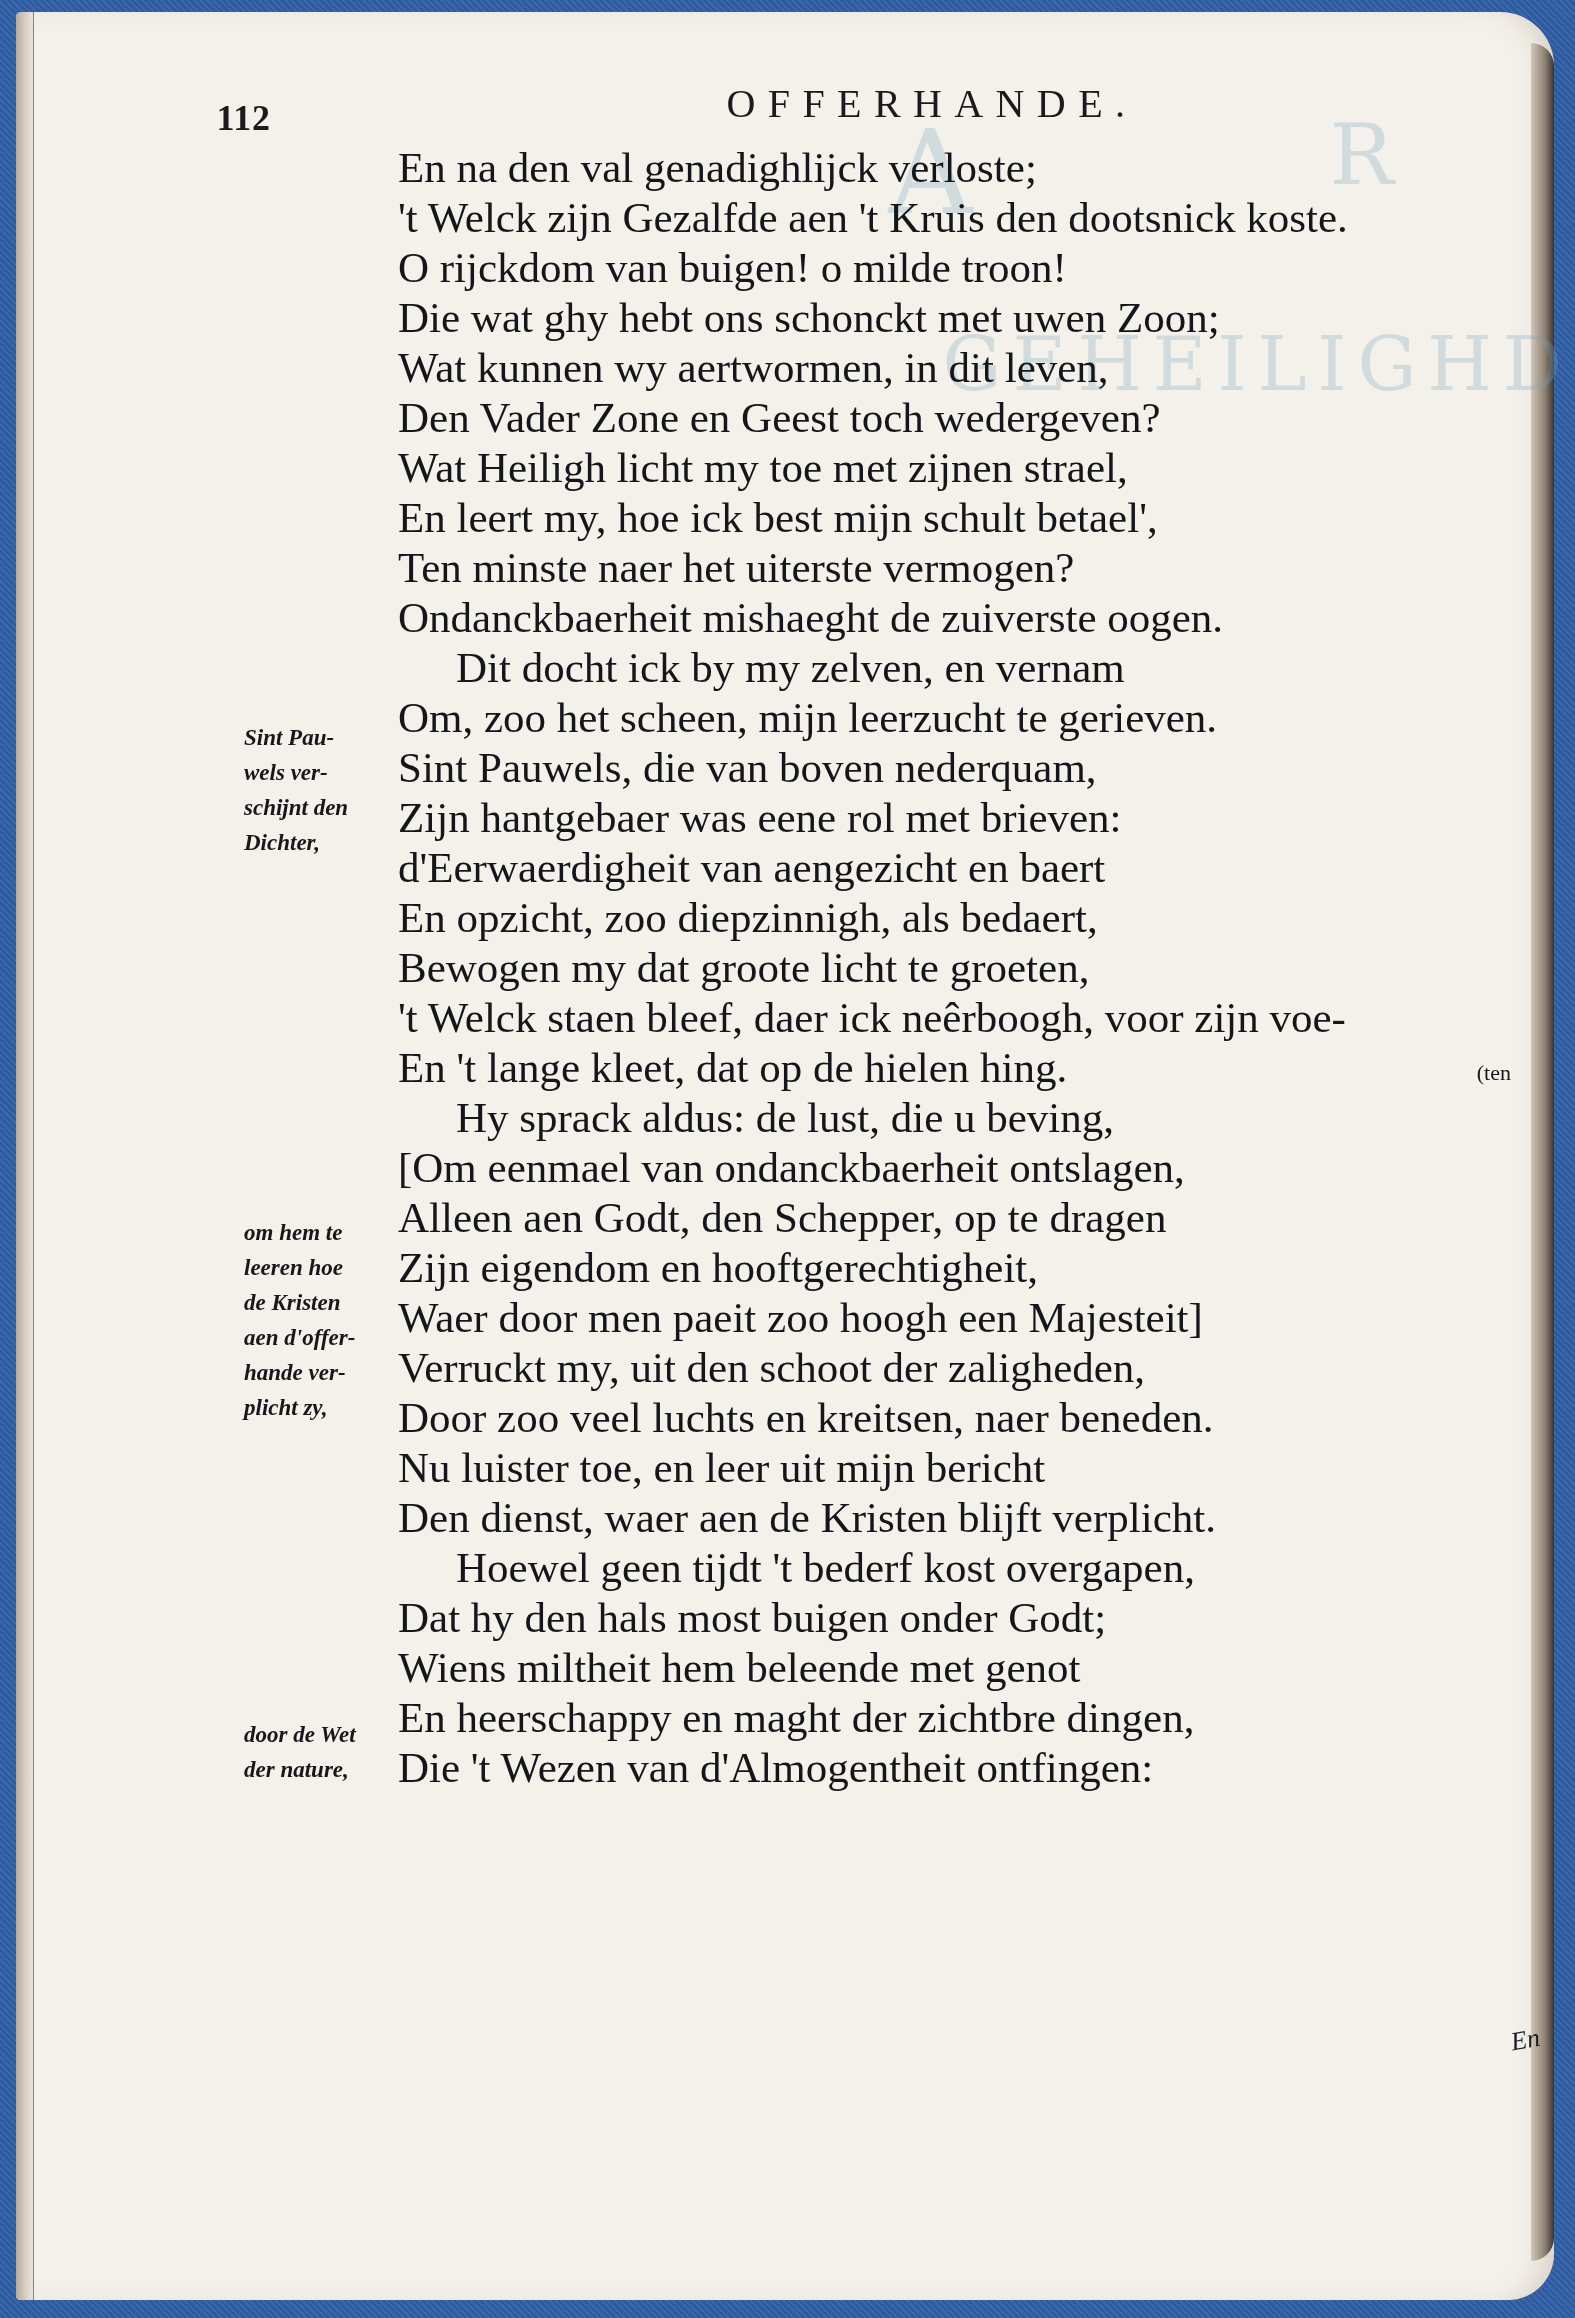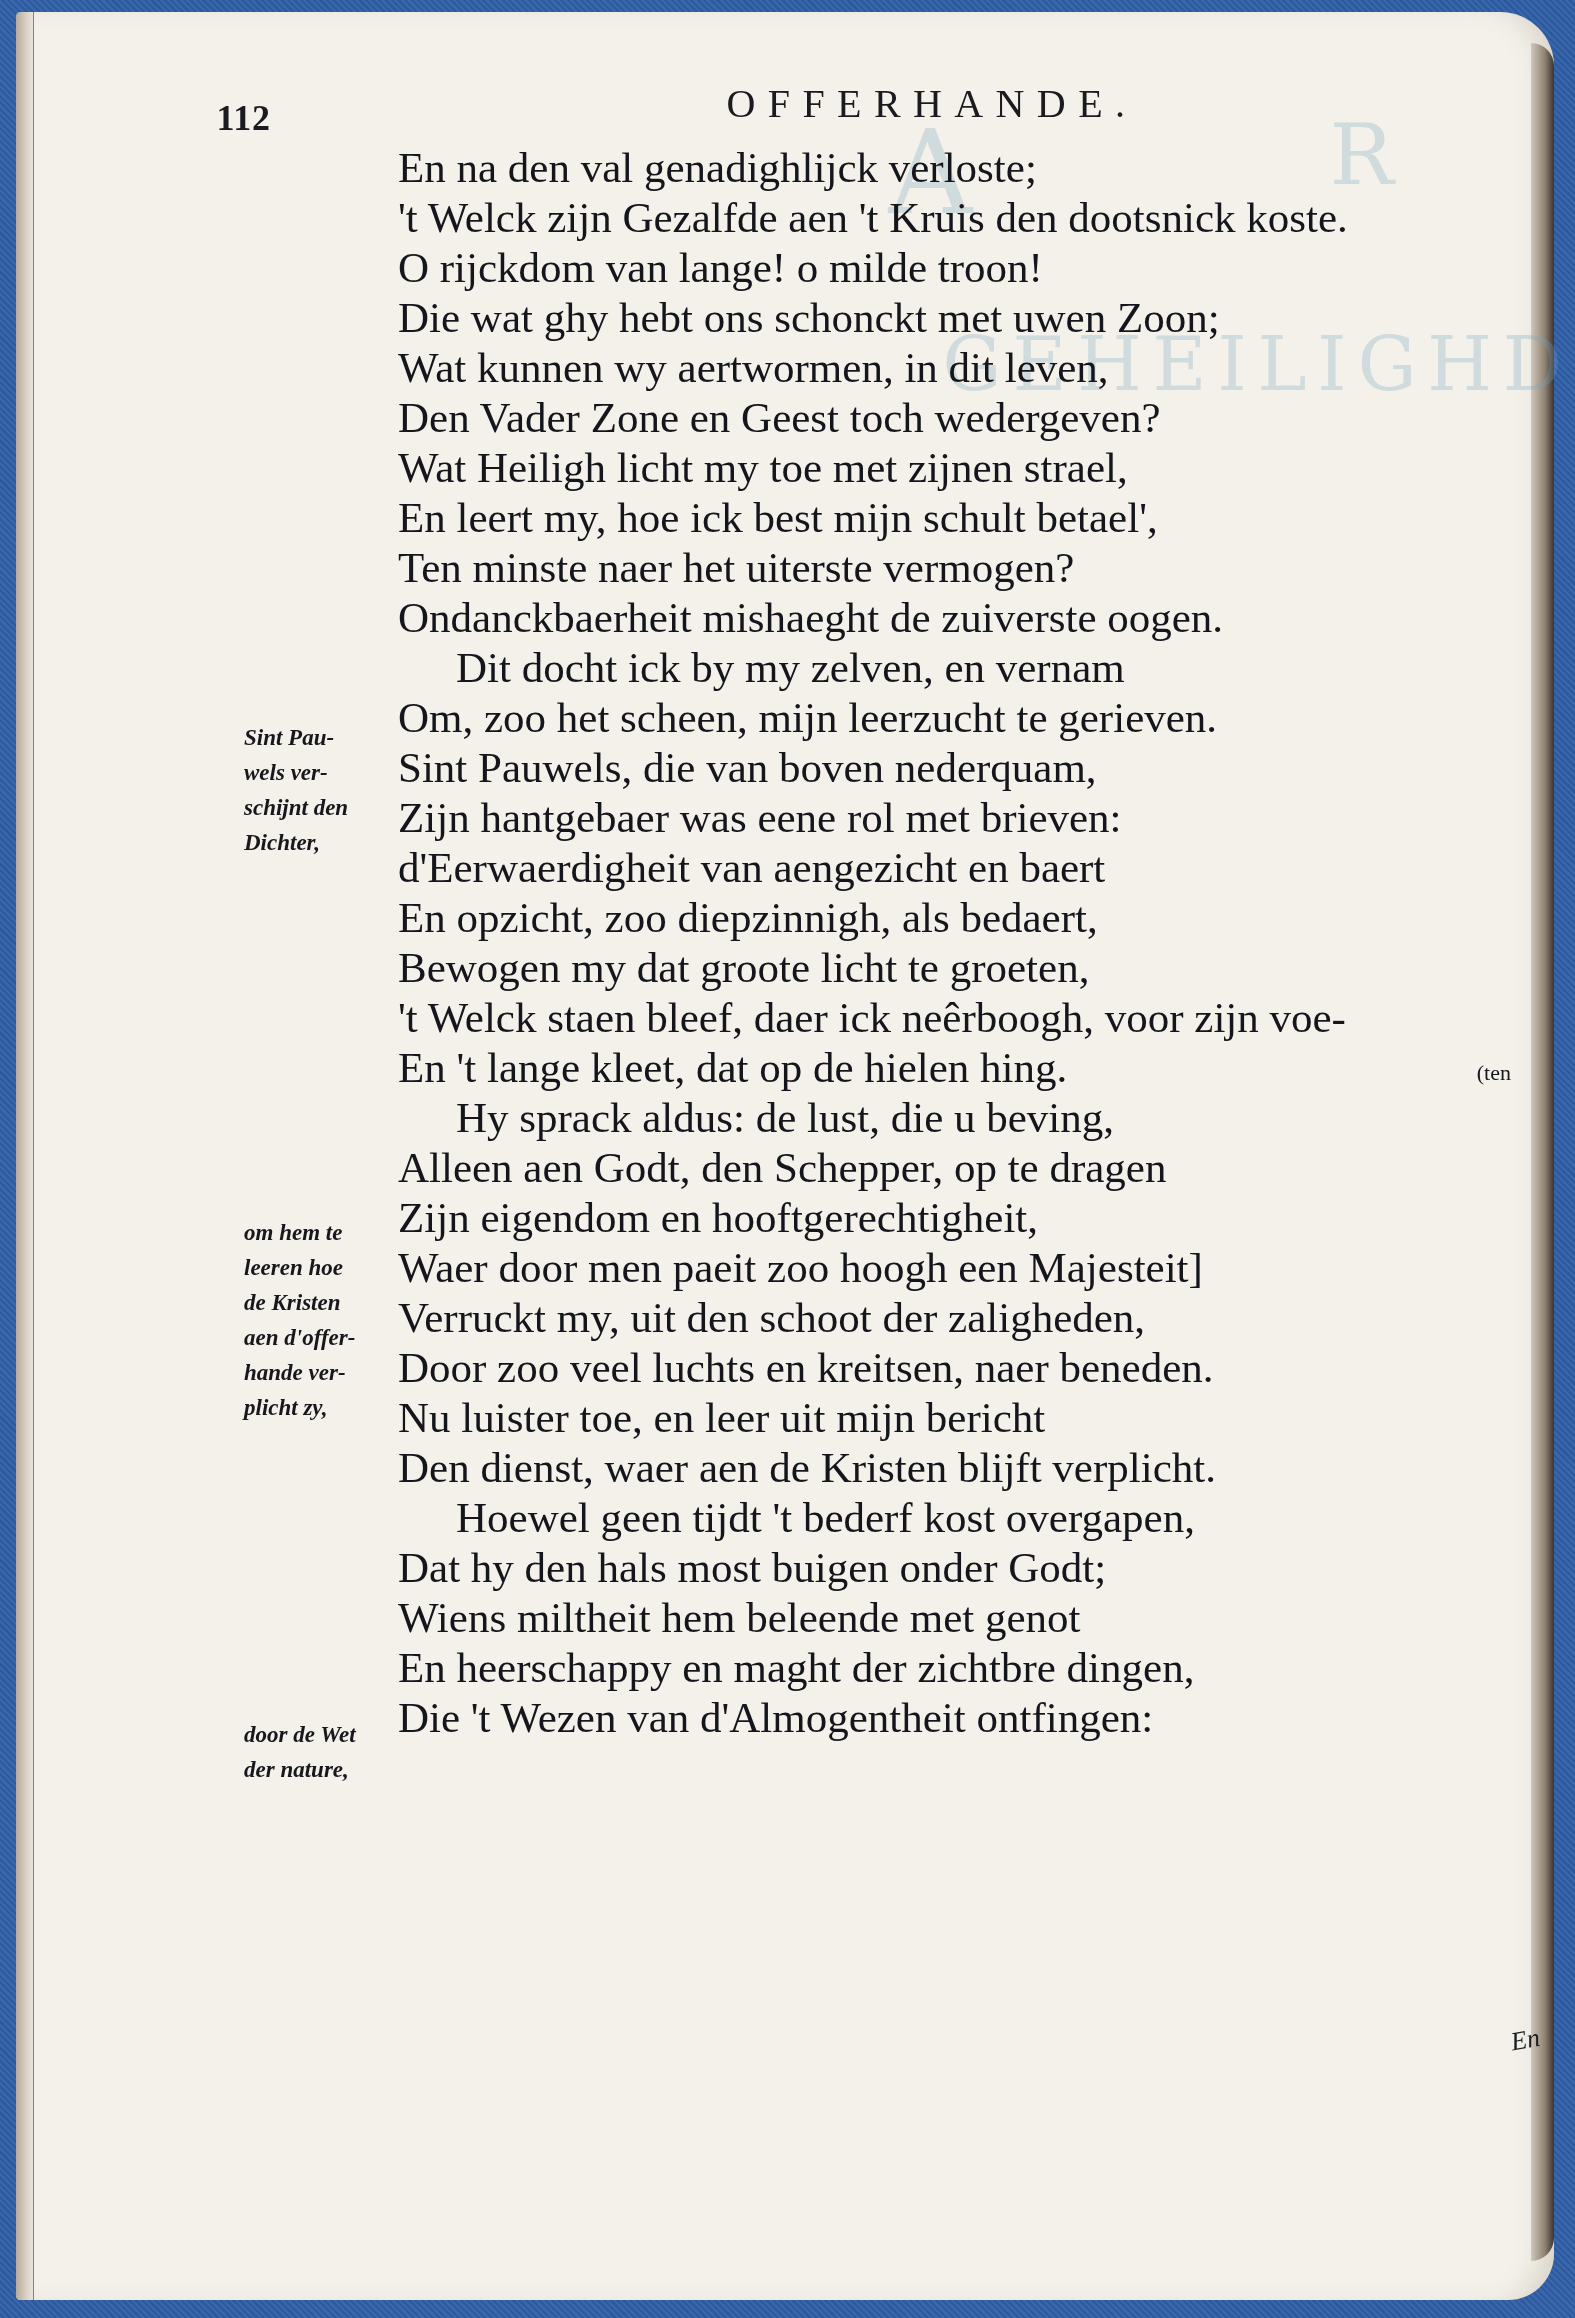--- a/index.html
+++ b/index.html
@@ -73,38 +73,39 @@
 
   <div class="header">
     <span class="page-number">112</span>
     <span class="running-title">OFFERHANDE.</span>
   </div>
 </div>
 
 <div class="verse" id="verse">
     <div class="line"><span>En na den val genadighlijck verloste;</span></div>
     <div class="line"><span>'t Welck zijn Gezalfde aen 't Kruis den dootsnick koste.</span></div>
-    <div class="line"><span>O rijckdom van lange!  o milde troon!</span></div>
+    <div class="line"><span>O rijckdom van buigen!  o milde troon!</span></div>
     <div class="line"><span>Die wat ghy hebt ons schonckt met uwen Zoon;</span></div>
     <div class="line"><span>Wat kunnen wy aertwormen, in dit leven,</span></div>
     <div class="line"><span>Den Vader Zone en Geest toch wedergeven?</span></div>
     <div class="line"><span>Wat Heiligh licht my toe met zijnen strael,</span></div>
     <div class="line"><span>En leert my, hoe ick best mijn schult betael',</span></div>
     <div class="line"><span>Ten minste naer het uiterste vermogen?</span></div>
     <div class="line"><span>Ondanckbaerheit mishaeght de zuiverste oogen.</span></div>
     <div class="line indent"><span>Dit docht ick by my zelven, en vernam</span></div>
     <div class="line"><span>Om, zoo het scheen, mijn leerzucht te gerieven.</span></div>
     <div class="line"><span>Sint Pauwels, die van boven nederquam,</span></div>
     <div class="line"><span>Zijn hantgebaer was eene rol met brieven:</span></div>
     <div class="line"><span>d'Eerwaerdigheit van aengezicht en baert</span></div>
     <div class="line"><span>En opzicht, zoo diepzinnigh, als bedaert,</span></div>
     <div class="line"><span>Bewogen my dat groote licht te groeten,</span></div>
     <div class="line"><span>'t Welck staen bleef, daer ick neêrboogh, voor zijn voe-</span></div>
     <div class="line"><span>En 't lange kleet, dat op de hielen hing.</span><span class="bracket-note">(ten</span></div>
     <div class="line indent"><span>Hy sprack aldus: de lust, die u beving,</span></div>
+    <div class="line"><span>[Om eenmael van ondanckbaerheit ontslagen,</span></div>
     <div class="line"><span>Alleen aen Godt, den Schepper, op te dragen</span></div>
     <div class="line"><span>Zijn eigendom en hooftgerechtigheit,</span></div>
     <div class="line"><span>Waer door men paeit zoo hoogh een Majesteit]</span></div>
     <div class="line"><span>Verruckt my, uit den schoot der zaligheden,</span></div>
     <div class="line"><span>Door zoo veel luchts en kreitsen, naer beneden.</span></div>
     <div class="line"><span>Nu luister toe, en leer uit mijn bericht</span></div>
     <div class="line"><span>Den dienst, waer aen de Kristen blijft verplicht.</span></div>
     <div class="line indent"><span>Hoewel geen tijdt 't bederf kost overgapen,</span></div>
     <div class="line"><span>Dat hy den hals most buigen onder Godt;</span></div>
     <div class="line"><span>Wiens miltheit hem beleende met genot</span></div>

